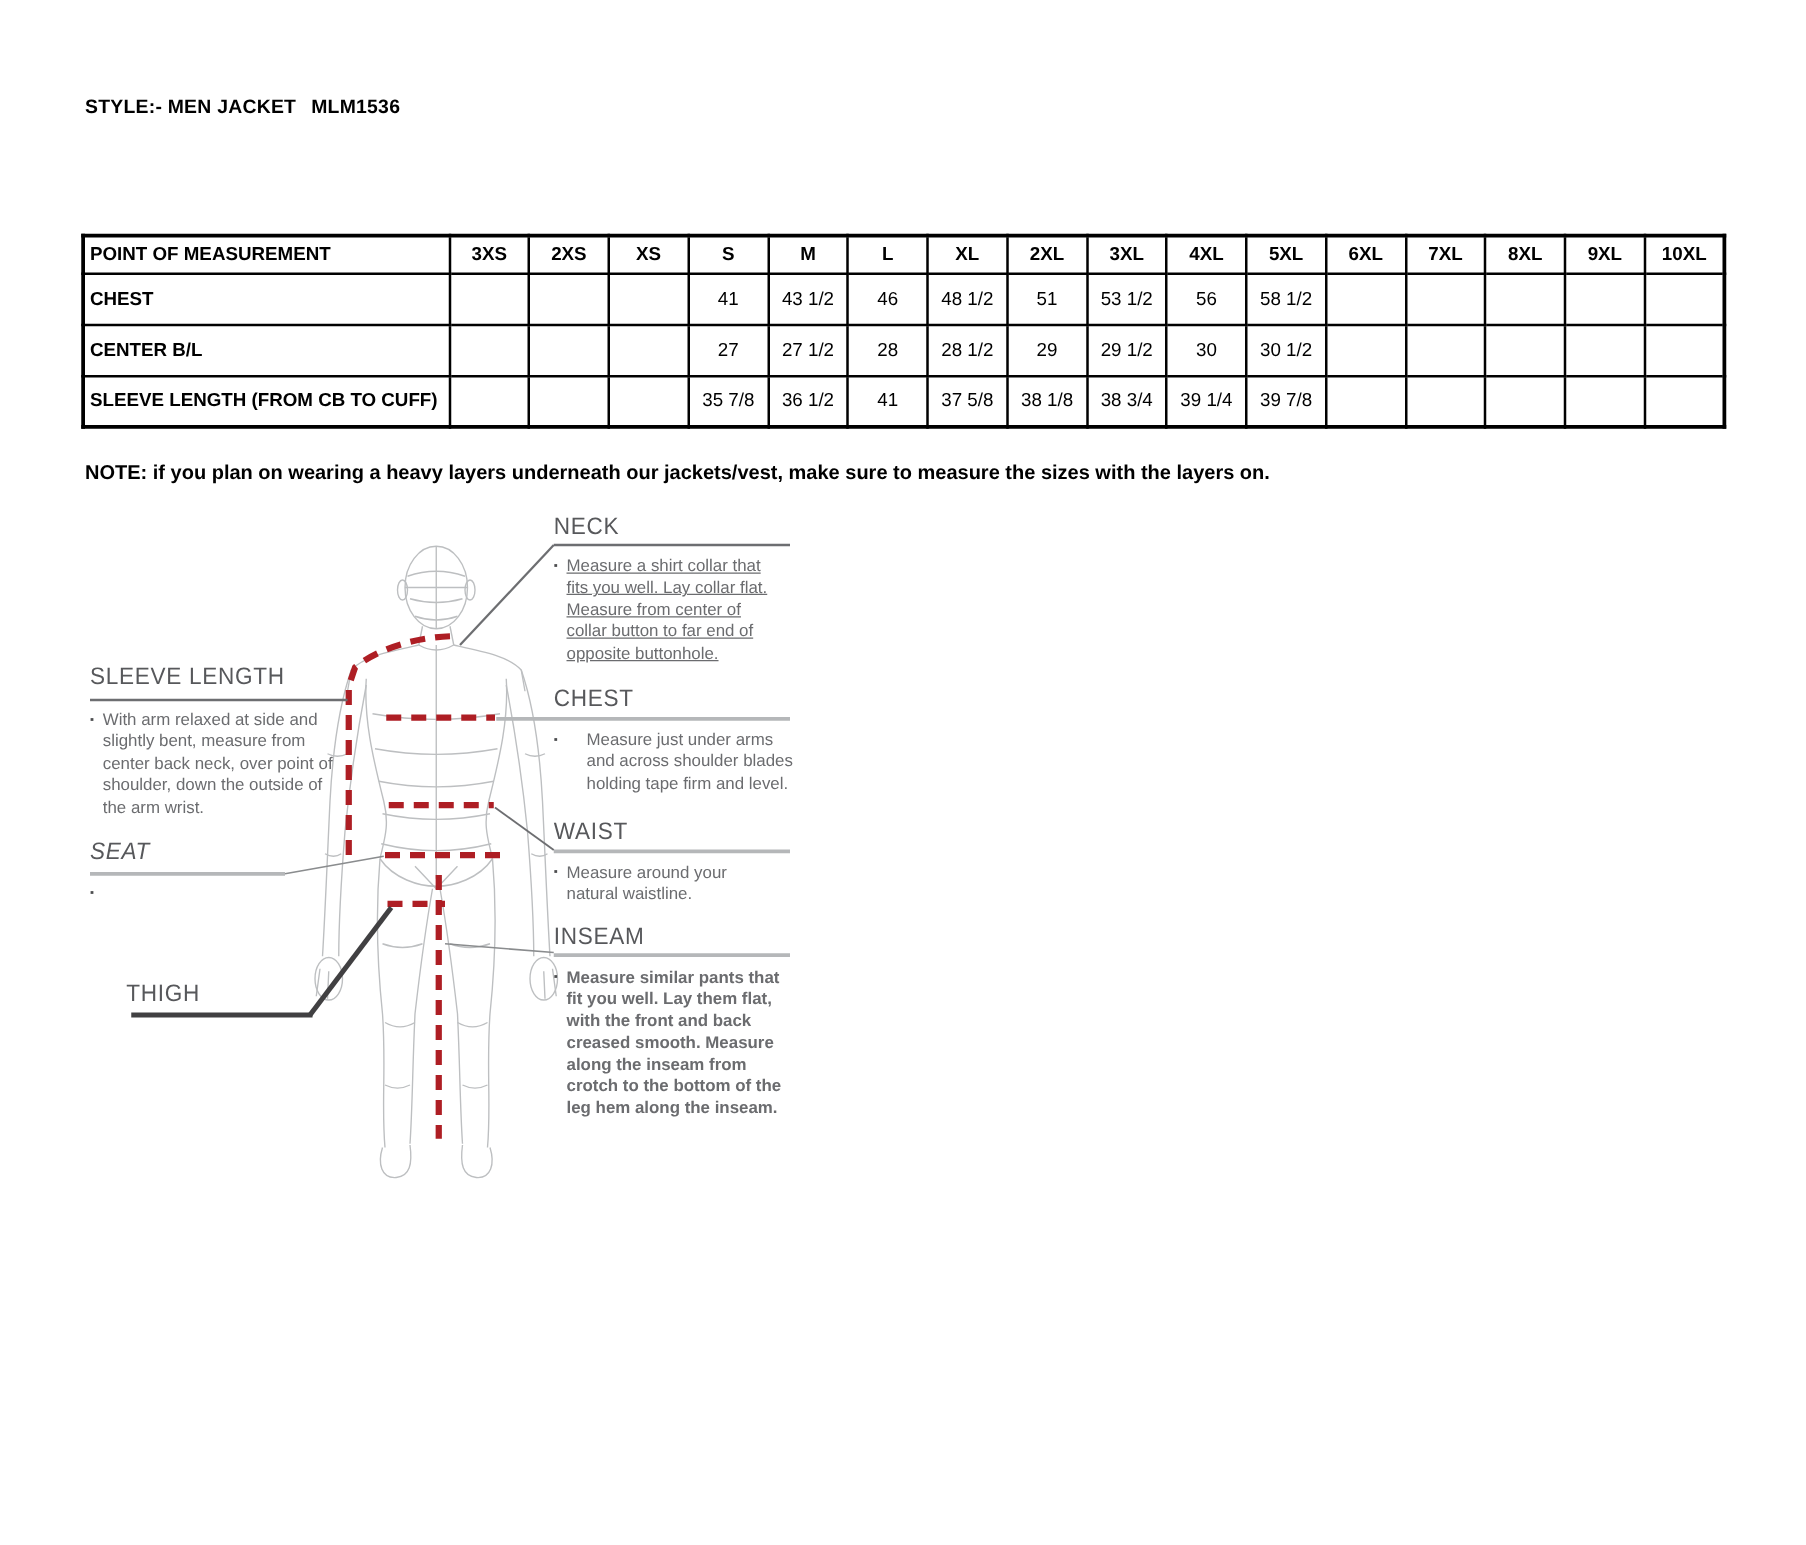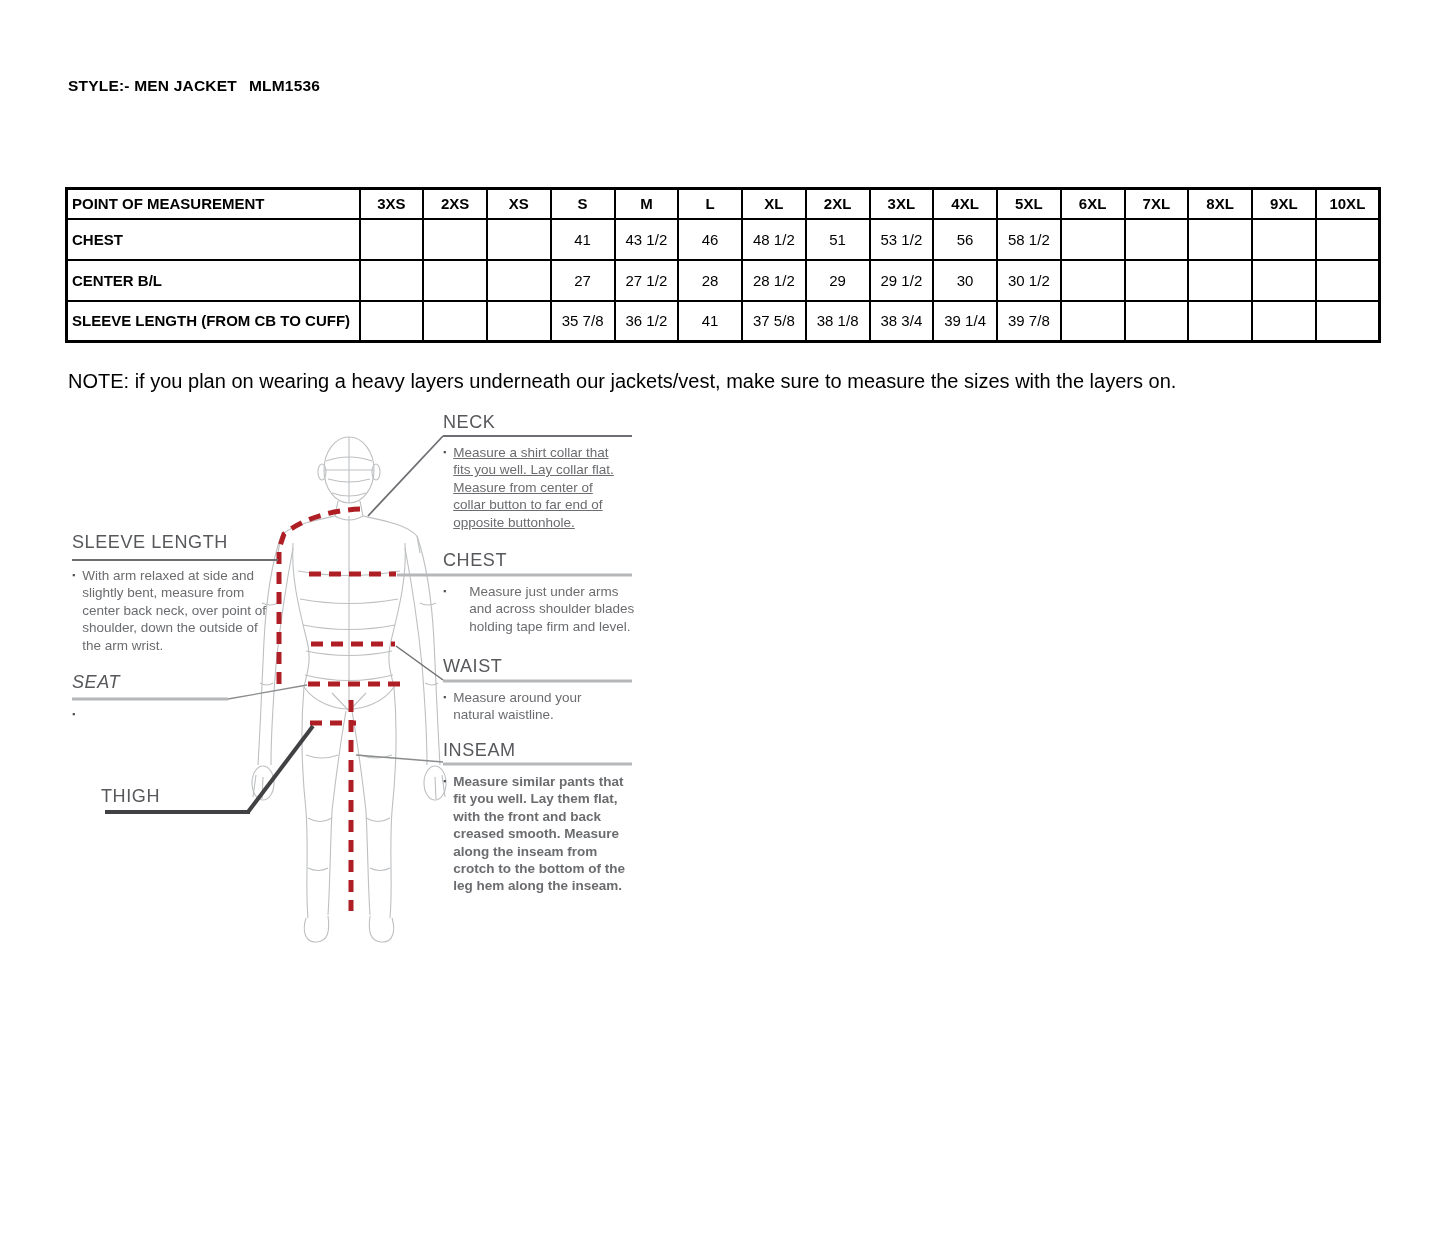--- a/index.html
+++ b/index.html
@@ -12,21 +12,21 @@
   .title .code { margin-left:12px; }
 
   .size-table { position:absolute; left:65px; top:187px; width:1316px;
     border-collapse:collapse; table-layout:fixed; border:3px solid #000; }
   .size-table th, .size-table td { border:2px solid #000; font-size:15px; text-align:center; padding:0 2px; overflow:hidden; }
   .size-table thead th { height:30px; font-weight:bold; }
   .size-table tbody td { height:41px; font-weight:normal; }
   .size-table .rowlabel { text-align:left; font-weight:bold; padding-left:4px; width:auto; }
   .size-table thead th:first-child { width:293px; }
 
-  .note { position:absolute; left:68px; top:370px; font-size:20px; font-weight:normal; }
+  .note { position:absolute; left:68px; top:370px; font-size:16px; font-weight:bold; }
 
   .diagram { position:absolute; left:60px; top:403px; width:920px; height:590px; }
   .dsvg { position:absolute; left:0; top:0; }
 
   .sec { position:absolute; }
   .sec-h { font-size:19px; color:#57585b; letter-spacing:.6px; transform:scaleX(.95); transform-origin:left; white-space:nowrap; }
   .sec-d { display:flex; gap:7px; font-size:13.5px; color:#6b6c6f; line-height:1.29; }
   .sec-d .bullet { font-size:9px; line-height:1; padding-top:4px; color:#4d4e50; flex:0 0 auto; }
   .thigh-d { font-size:14.5px; color:#414042; line-height:1.35; }
 </style>

